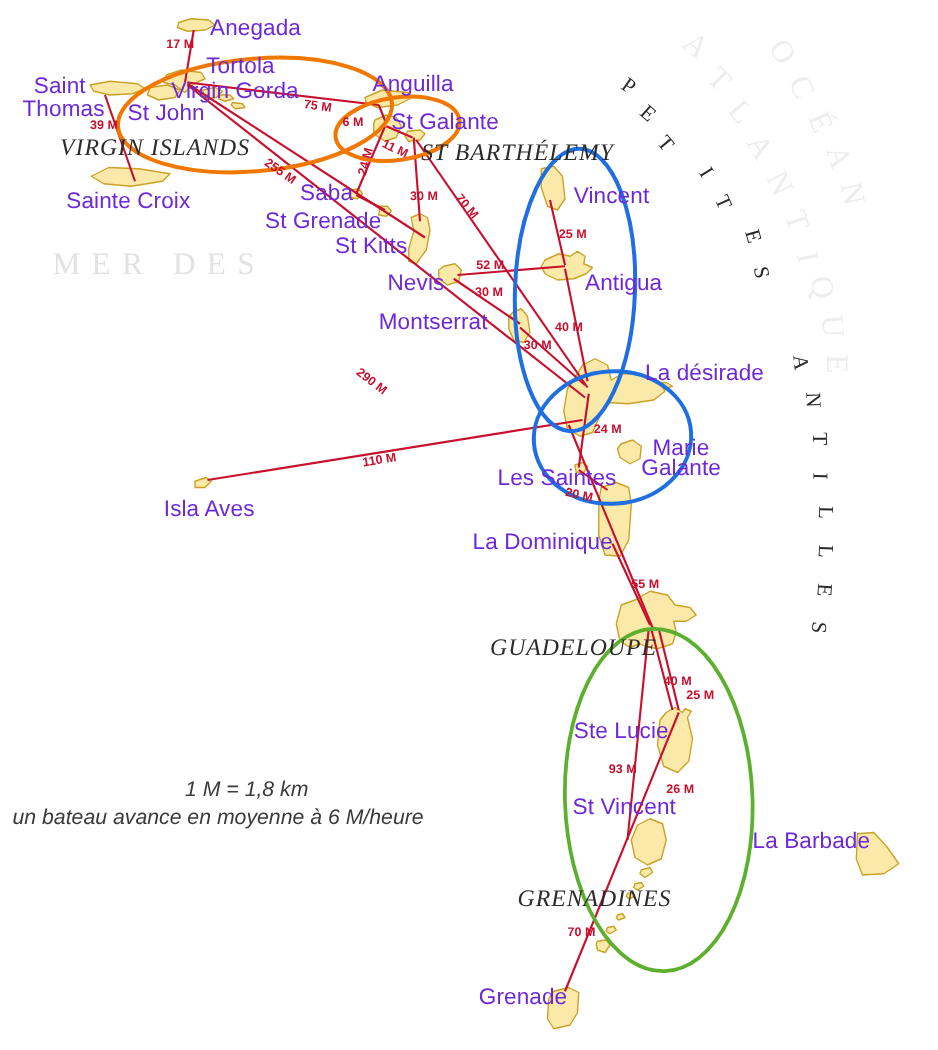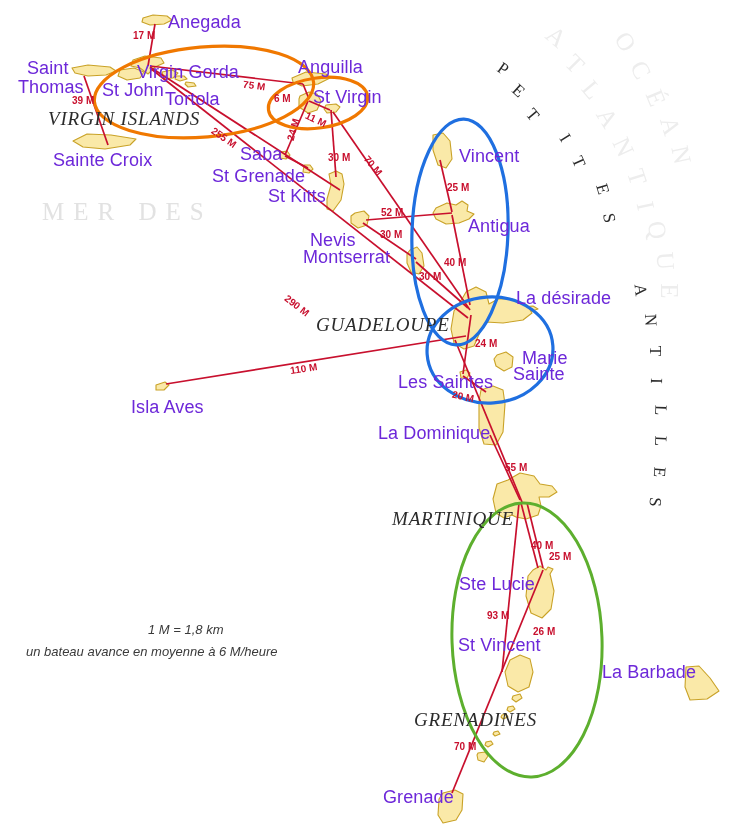--- a/index.html
+++ b/index.html
@@ -77,21 +77,21 @@
     position: absolute;
     white-space: nowrap;
     color: #C8102E;
     font-size: 10px;
     font-weight: bold;
     font-family: "Liberation Sans", sans-serif;
   }
   .legend {
     position: absolute;
     color: #3a3a3a;
-    font-size: 13px;
+    font-size: 17px;
     font-style: italic;
     font-family: "Liberation Sans", sans-serif;
     text-align: center;
     white-space: nowrap;
   }
   .arc-letter {
     position: absolute;
     font-family: "Liberation Serif", serif;
     white-space: nowrap;
   }
@@ -246,43 +246,43 @@
     <span class="arc-letter" style="left:598px; top:104px; transform:rotate(58deg);">A</span>
     <span class="arc-letter" style="left:614px; top:133px; transform:rotate(65deg);">N</span>
     <span class="arc-letter" style="left:629px; top:163px; transform:rotate(72deg);">T</span>
     <span class="arc-letter" style="left:641px; top:192px; transform:rotate(78deg);">I</span>
     <span class="arc-letter" style="left:648px; top:216px; transform:rotate(82deg);">Q</span>
     <span class="arc-letter" style="left:656px; top:247px; transform:rotate(86deg);">U</span>
     <span class="arc-letter" style="left:661px; top:277px; transform:rotate(90deg);">E</span>
   </div>
 
   <div class="lbl-region" style="left:48px; top:108px;">VIRGIN ISLANDS</div>
-  <div class="lbl-region" style="left:316px; top:314px;">GUADELOUPE</div>
-  <div class="lbl-region" style="left:392px; top:508px;">MARTINIQUE</div>
+  <div class="lbl-region" style="left:337px; top:112px;">ST BARTHÉLEMY</div>
+  <div class="lbl-region" style="left:392px; top:508px;">GUADELOUPE</div>
   <div class="lbl-region" style="left:414px; top:709px;">GRENADINES</div>
 
   <div class="lbl" style="left:168px; top:12px;">Anegada</div>
-  <div class="lbl" style="left:165px; top:42px;margin-top:47px;">Tortola</div>
+  <div class="lbl" style="left:165px; top:42px;">Tortola</div>
   <div class="lbl" style="left:137px; top:62px;">Virgin Gorda</div>
   <div class="lbl" style="left:27px; top:58px;">Saint</div>
   <div class="lbl" style="left:18px; top:77px;">Thomas</div>
   <div class="lbl" style="left:102px; top:80px;">St John</div>
   <div class="lbl" style="left:53px; top:150px;">Sainte Croix</div>
   <div class="lbl" style="left:298px; top:57px;">Anguilla</div>
-  <div class="lbl" style="left:313px; top:87px;">St Virgin</div>
+  <div class="lbl" style="left:313px; top:87px;">St Galante</div>
   <div class="lbl" style="left:240px; top:144px;">Saba</div>
   <div class="lbl" style="left:212px; top:166px;">St Grenade</div>
   <div class="lbl" style="left:268px; top:186px;">St Kitts</div>
-  <div class="lbl" style="left:310px; top:216px;margin-top:14px;">Nevis</div>
+  <div class="lbl" style="left:310px; top:216px;">Nevis</div>
   <div class="lbl" style="left:303px; top:247px;">Montserrat</div>
   <div class="lbl" style="left:459px; top:146px;">Vincent</div>
   <div class="lbl" style="left:468px; top:216px;text-align:right;">Antigua</div>
   <div class="lbl" style="left:516px; top:288px;">La désirade</div>
   <div class="lbl" style="left:522px; top:348px;">Marie</div>
-  <div class="lbl" style="left:513px; top:364px;">Sainte</div>
+  <div class="lbl" style="left:513px; top:364px;">Galante</div>
   <div class="lbl" style="left:398px; top:372px;">Les Saintes</div>
   <div class="lbl" style="left:378px; top:423px;">La Dominique</div>
   <div class="lbl" style="left:131px; top:397px;">Isla Aves</div>
   <div class="lbl" style="left:459px; top:574px;">Ste Lucie</div>
   <div class="lbl" style="left:458px; top:635px;">St Vincent</div>
   <div class="lbl" style="left:602px; top:662px;">La Barbade</div>
   <div class="lbl" style="left:383px; top:787px;">Grenade</div>
 
   <div class="dist" style="left:133px; top:30px;">17 M</div>
   <div class="dist" style="left:72px; top:95px;">39 M</div>
@@ -303,15 +303,15 @@
   <div class="dist" style="left:475px; top:338px;">24 M</div>
   <div class="dist" style="left:452px; top:391px; transform:rotate(12deg);">20 M</div>
   <div class="dist" style="left:505px; top:462px;">55 M</div>
   <div class="dist" style="left:531px; top:540px;">40 M</div>
   <div class="dist" style="left:549px; top:551px;">25 M</div>
   <div class="dist" style="left:487px; top:610px;">93 M</div>
   <div class="dist" style="left:533px; top:626px;">26  M</div>
   <div class="dist" style="left:454px; top:741px;">70 M</div>
 
   <div class="legend" style="left:148px; top:622px;">1 M = 1,8 km</div>
-  <div class="legend" style="left:26px; top:644px;">un bateau avance en moyenne à 6 M/heure</div>
+  <div class="legend" style="left:10px; top:644px;">un bateau avance en moyenne à 6 M/heure</div>
 
 </div>
 
 </body></html>

